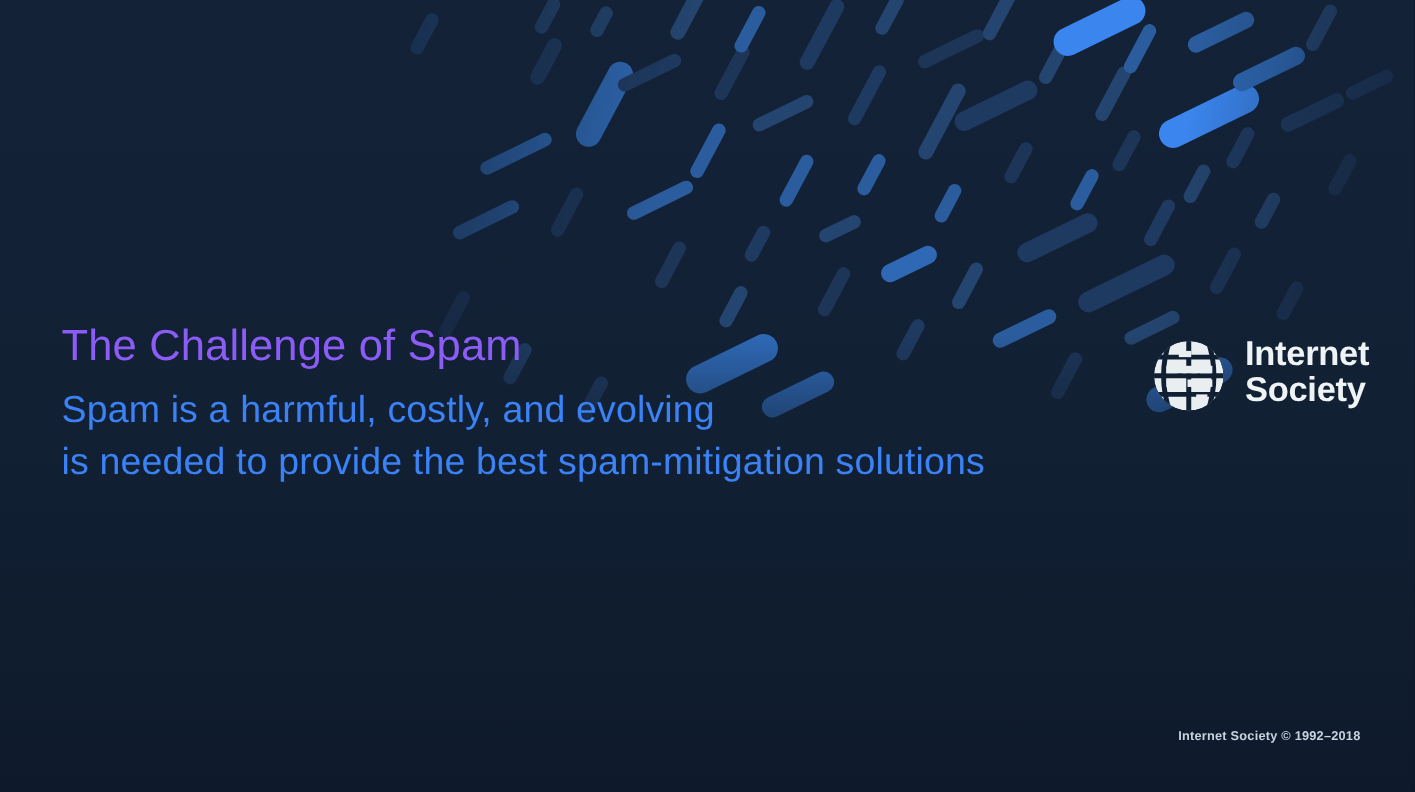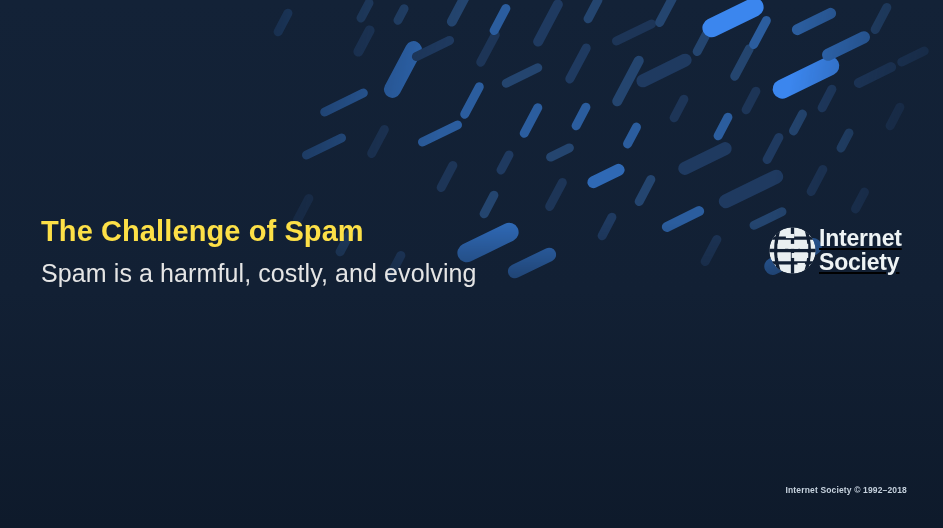--- a/index.html
+++ b/index.html
@@ -49,43 +49,43 @@
   
   .copy {
     position: absolute;
     left: 41px;
     top: 216px;
     width: 700px;
   }
   .headline {
     margin: 0;
     font-size: 29px;
-    font-weight: 700;
+    font-weight: 400;
     line-height: 1.1;
     letter-spacing: 0.1px;
-    color: #fde047;
+    color: #8b5cf6;
   }
   .subhead {
     margin: 8px 0 0 0;
     font-size: 25px;
     font-weight: 400;
     line-height: 1.42;
     letter-spacing: 0.1px;
-    color: #e5e5e5;
+    color: #3b82f6;
   }
   .subhead span { display: block; white-space: nowrap; }
 
   
   .logo {
     position: absolute;
     left: 766px;
     top: 224px;
     display: flex;
-    align-items: center;
-    text-decoration: underline;
+    align-items: flex-start;
+    gap: 11px;
   }
   .logo-mark { width: 53px; height: 53px; display: block; }
   .logo-words {
     display: block;
     font-size: 23px;
     font-weight: 700;
     line-height: 1.04;
     letter-spacing: -0.2px;
     color: #eef3f4;
   }
@@ -176,20 +176,21 @@
         <rect x="300" y="142" width="48" height="9" rx="4.5" fill="#2b5d9e" transform="rotate(-26 324 146.5)"></rect>
         <rect x="330" y="238" width="30" height="9" rx="4.5" fill="#24456f" transform="rotate(-62 345 242.5)"></rect>
         <rect x="378" y="262" width="34" height="9" rx="4.5" fill="#1f3a60" transform="rotate(-62 395 266.5)"></rect>
       </svg>
   </div>
 
   <div class="copy">
     <h1 class="headline">The Challenge of Spam</h1>
     <p class="subhead" id="subhead">
         <span>Spam is a harmful, costly, and evolving</span>
+        <span>is needed to provide the best spam-mitigation solutions</span>
       </p>
   </div>
 
   <div class="logo">
     <svg class="logo-mark" viewBox="0 0 64 64">
       <defs>
         <clipPath id="globeClip">
             <circle cx="32" cy="32" r="28"></circle>
           </clipPath>
       </defs>

